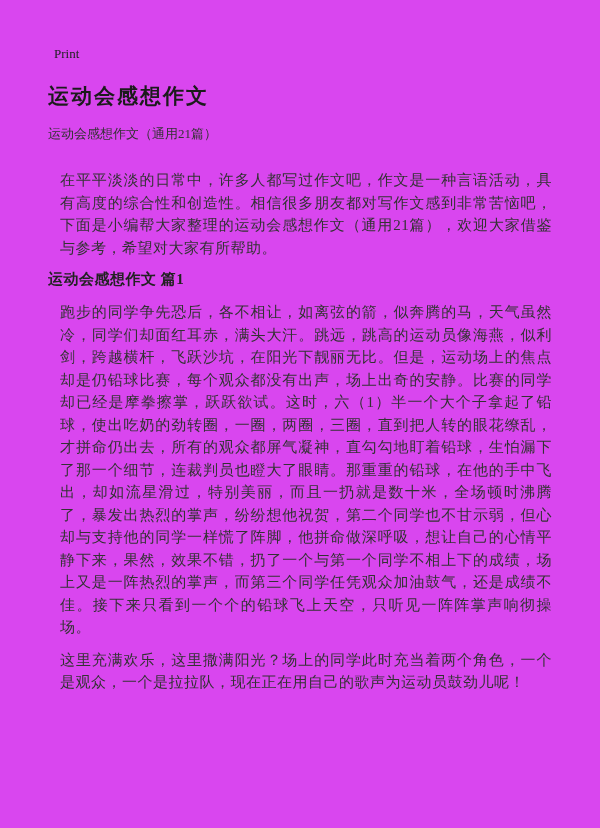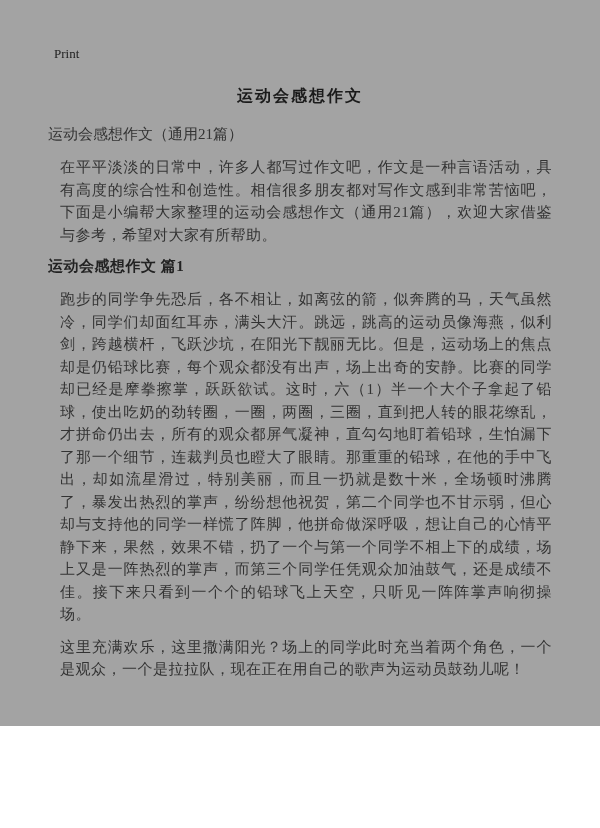--- a/index.html
+++ b/index.html
@@ -3,50 +3,50 @@
   <meta charset="utf-8">
   <style>
     html, body {
       margin: 0;
       padding: 0;
       background: #ffffff;
     }
     .page {
       position: relative;
       width: 600px;
-      height: 726px;
-      background: #a3a3a3;
+      height: 828px;
+      background: #d946ef;
       box-sizing: border-box;
       padding: 44px 48px 0 48px;
       overflow: hidden;
       font-family: "Liberation Serif", "DejaVu Serif", serif;
       color: #333333;
     }
     .print-link {
       font-size: 13px;
       color: #222222;
       line-height: 15px;
       margin: 0 0 10px 6px;
       display: inline-block;
       cursor: pointer;
     }
     .doc-title {
-      text-align: center;
-      font-size: 16px;
+      text-align: left;
+      font-size: 21px;
       font-weight: bold;
       color: #1b1b1b;
       letter-spacing: 2px;
       margin: 12px 0 10px 0;
       line-height: 26px;
       font-family: "Liberation Serif", "DejaVu Serif", serif;
     }
     .doc-subtitle {
-      font-size: 15px;
+      font-size: 13px;
       color: #333333;
-      margin: 14px 0 11px 0;
+      margin: 14px 0 24px 0;
       line-height: 22px;
     }
     .body-para {
       font-size: 15px;
       line-height: 22.5px;
       text-align: justify;
       color: #333333;
       margin: 8px 0 10px 12px;
       letter-spacing: 0.5px;
     }

